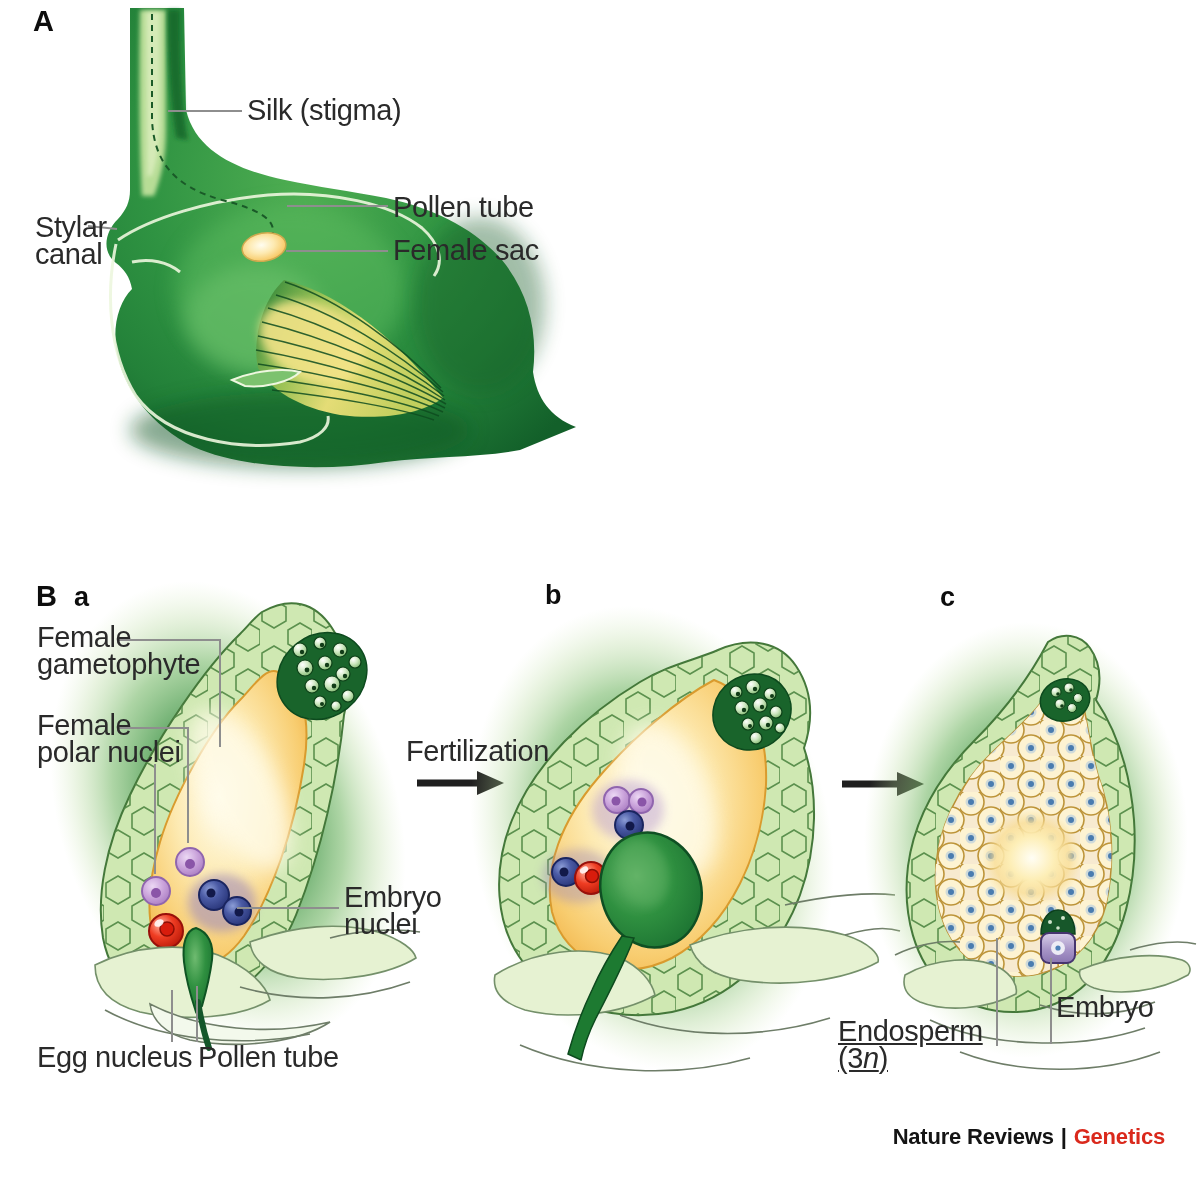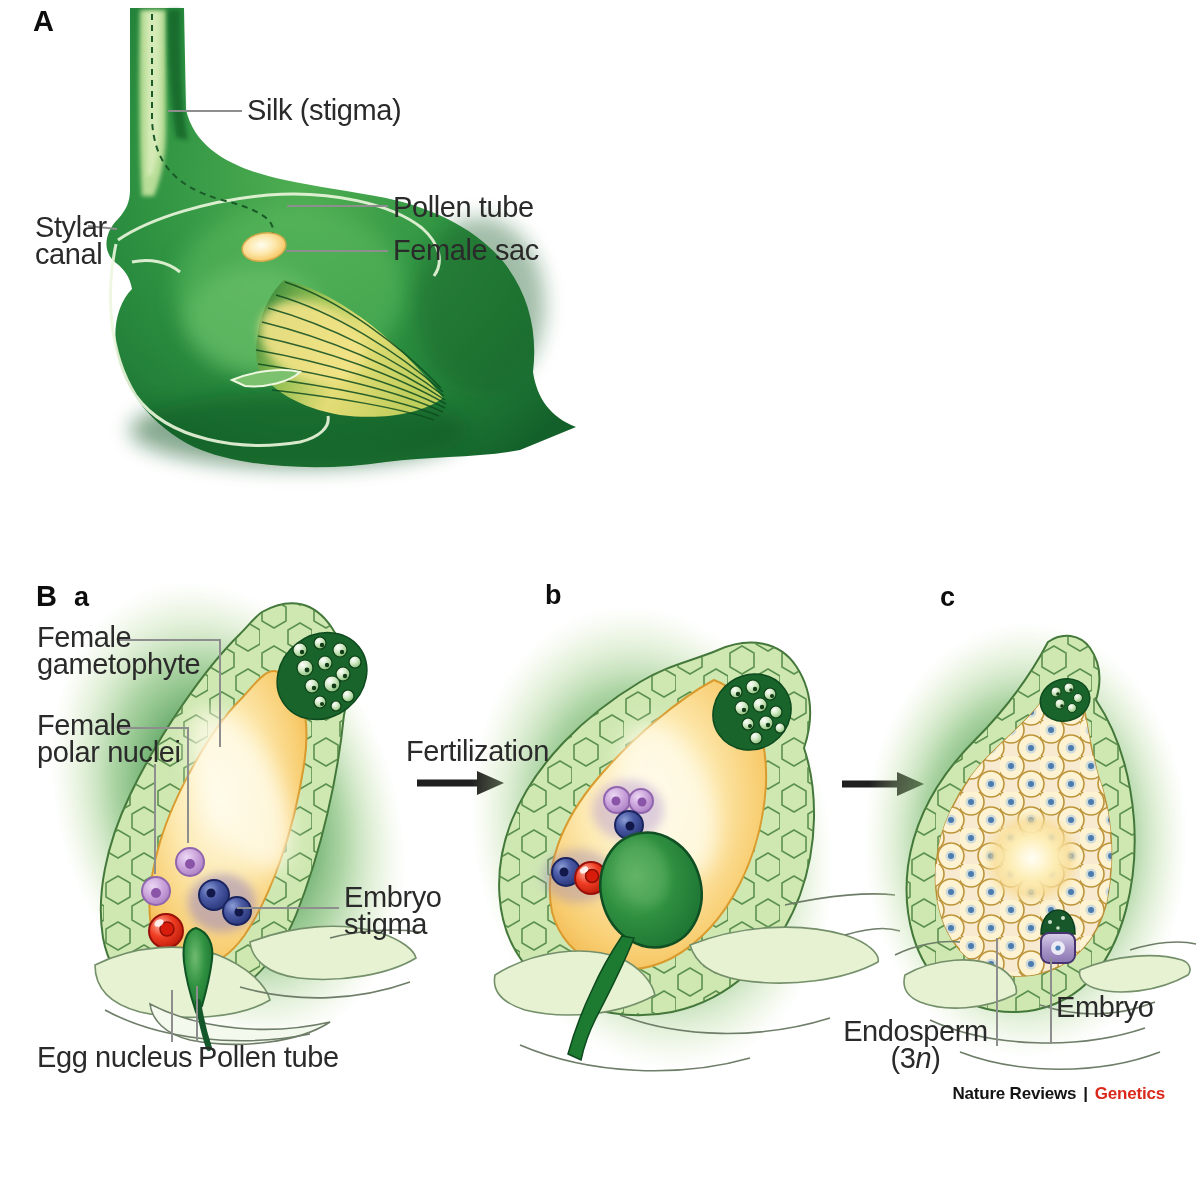--- a/index.html
+++ b/index.html
@@ -12,23 +12,23 @@
     position:absolute;color:#2a2a2a;font-size:29px;line-height:27px;
     letter-spacing:-0.4px;white-space:nowrap;
   }
   .panel-letter{
     position:absolute;color:#0d0d0d;font-weight:700;font-size:29px;
     line-height:30px;letter-spacing:0;
   }
   .sub-letter{
     position:absolute;color:#0d0d0d;font-weight:700;font-size:27px;line-height:30px;
   }
-  .right{text-align:center;}
+  .right{text-align:left;text-decoration:underline;}
   .credit{
-    position:absolute;right:35px;top:1084px;font-weight:700;font-size:17px;
+    position:absolute;right:35px;top:1124px;font-weight:700;font-size:22px;
     color:#141414;letter-spacing:-0.2px;white-space:nowrap;margin-left:24px;
   }
   .credit .sep{margin:0 7px;}
   .credit .journal{color:#da291c;}
 </style>
 </head>
 <body>
 
 <div class="canvas">
 
@@ -426,21 +426,21 @@
 <div class="lbl" style="left:37px;top:624px">
   <span>Female</span><br>
   <span>gametophyte</span>
 </div>
 <div class="lbl" style="left:37px;top:712px">
   <span>Female</span><br>
   <span>polar nuclei</span>
 </div>
 <div class="lbl" style="left:344px;top:884px">
   <span>Embryo</span><br>
-  <span>stigma</span>
+  <span>nuclei</span>
 </div>
 <div class="lbl" style="left:37px;top:1044px">Egg nucleus</div>
 <div class="lbl" style="left:198px;top:1044px">Pollen tube</div>
 
 <div class="lbl" style="left:406px;top:738px">Fertilization</div>
 
 <div class="lbl right" style="left:838px;top:1018px;width:155px">
   <span>Endosperm</span><br>
   <span>(3</span><i>n</i><span>)</span>
 </div>

